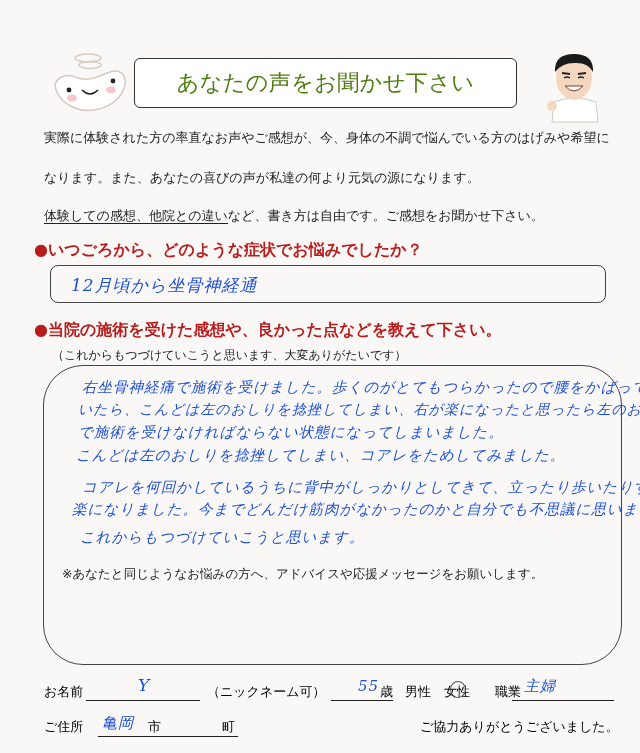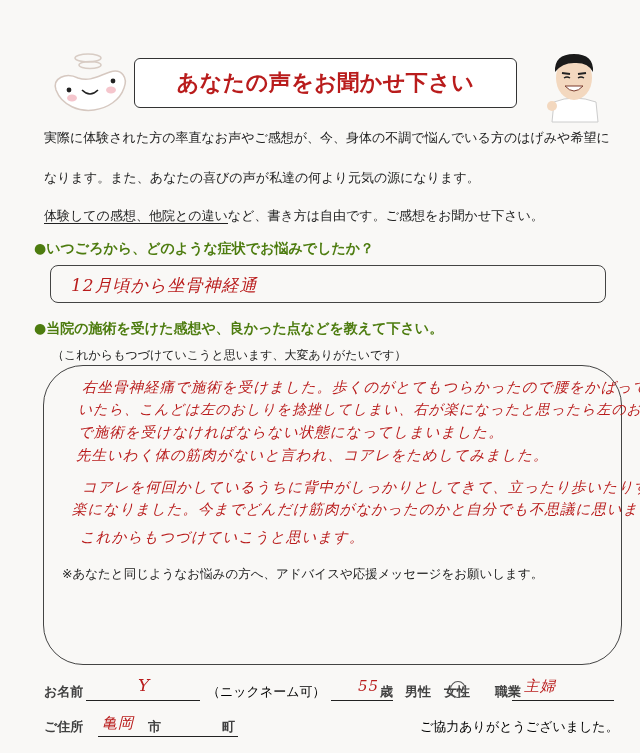--- a/index.html
+++ b/index.html
@@ -6,59 +6,59 @@
     html, body { width: 640px; height: 753px; overflow: hidden; }
     body {
       background: #f9f8f6;
       font-family: "DejaVu Sans", sans-serif;
       color: #1c1c1c;
       position: relative;
     }
     .abs { position: absolute; }
     .hand {
       font-family: "DejaVu Serif", serif;
-      color: #b91c1c;
+      color: #1d4ed8;
       font-style: italic;
       letter-spacing: 1px;
       white-space: nowrap;
     }
 
     
     .title-box {
       left: 134px; top: 58px; width: 383px; height: 50px;
       border: 1.5px solid #333; border-radius: 6px;
       background: #fff;
       display: flex; align-items: center; justify-content: center;
     }
-    .title-text { font-size: 22px; font-weight: bold; color: #b91c1c; letter-spacing: 0.5px; }
+    .title-text { font-size: 22px; font-weight: normal; color: #4d7c0f; letter-spacing: 0.5px; }
 
     .mascot-left { left: 48px; top: 48px; width: 90px; height: 72px; }
     .mascot-right { left: 540px; top: 46px; width: 68px; height: 80px; }
 
     .intro-line { left: 44px; font-size: 13px; color: #222; white-space: nowrap; }
     .intro-underline { border-bottom: 1.5px solid #222; }
 
-    .q-heading { left: 34px; font-size: 14px; font-weight: bold; color: #4d7c0f; white-space: nowrap; }
+    .q-heading { left: 34px; font-size: 16px; font-weight: bold; color: #b91c1c; white-space: nowrap; }
 
     .symptom-box {
       left: 50px; top: 265px; width: 556px; height: 38px;
       border: 1.5px solid #444; border-radius: 8px;
     }
     .symptom-answer { left: 20px; top: 8px; font-size: 17px; }
 
     .sub-note { left: 52px; top: 347px; font-size: 12px; color: #222; white-space: nowrap; }
 
     .feedback-box {
       left: 43px; top: 365px; width: 579px; height: 300px;
       border: 1.5px solid #444; border-radius: 40px;
     }
     .fb-line { left: 38px; font-size: 14.5px; }
     .advice-note { left: 18px; top: 575px; font-size: 12.5px; color: #222; white-space: nowrap; }
 
-    .footer-label { font-size: 13px; font-weight: bold; color: #404040; white-space: nowrap; }
+    .footer-label { font-size: 13px; font-weight: normal; color: #000000; white-space: nowrap; }
     .footer-line { border-bottom: 1.5px solid #222; height: 1px; }
     .footer-small { font-size: 13px; color: #000000; white-space: nowrap; }
     .circle-mark {
       border: 1px solid #555; border-radius: 50%;
     }
   </style>
 </head>
 <body>
 
 <div class="abs mascot-left">
@@ -103,21 +103,21 @@
   <span class="abs hand symptom-answer">12月頃から坐骨神経通</span>
 </div>
 
 <div class="abs q-heading" style="top:320px;">●当院の施術を受けた感想や、良かった点などを教えて下さい。</div>
 <div class="abs sub-note">（これからもつづけていこうと思います、大変ありがたいです）</div>
 
 <div class="abs feedback-box">
   <div class="abs hand fb-line" style="top:12px;">右坐骨神経痛で施術を受けました。歩くのがとてもつらかったので腰をかばって</div>
   <div class="abs hand fb-line" style="top:35px; left:34px; font-size:14px;">いたら、こんどは左のおしりを捻挫してしまい、右が楽になったと思ったら左のおしり(腰)</div>
   <div class="abs hand fb-line" style="top:57px; left:34px;">で施術を受けなければならない状態になってしまいました。</div>
-  <div class="abs hand fb-line" style="top:80px; left:32px;">先生いわく体の筋肉がないと言われ、コアレをためしてみました。</div>
+  <div class="abs hand fb-line" style="top:80px; left:32px;">こんどは左のおしりを捻挫してしまい、コアレをためしてみました。</div>
   <div class="abs hand fb-line" style="top:112px;">コアレを何回かしているうちに背中がしっかりとしてきて、立ったり歩いたりするのがとても</div>
   <div class="abs hand fb-line" style="top:134px; left:28px;">楽になりました。今までどんだけ筋肉がなかったのかと自分でも不思議に思います。</div>
   <div class="abs hand fb-line" style="top:162px; left:36px;">これからもつづけていこうと思います。</div>
   <div class="abs advice-note" style="top:200px;">※あなたと同じようなお悩みの方へ、アドバイスや応援メッセージをお願いします。</div>
 </div>
 
 <div class="abs footer-label" style="left:44px; top:683px;">お名前</div>
 <div class="abs footer-line" style="left:86px; top:700px; width:114px;"></div>
 <div class="abs hand" style="left:138px; top:675px; font-size:17px;">Y</div>
 <div class="abs footer-small" style="left:207px; top:683px;">（ニックネーム可）</div>

